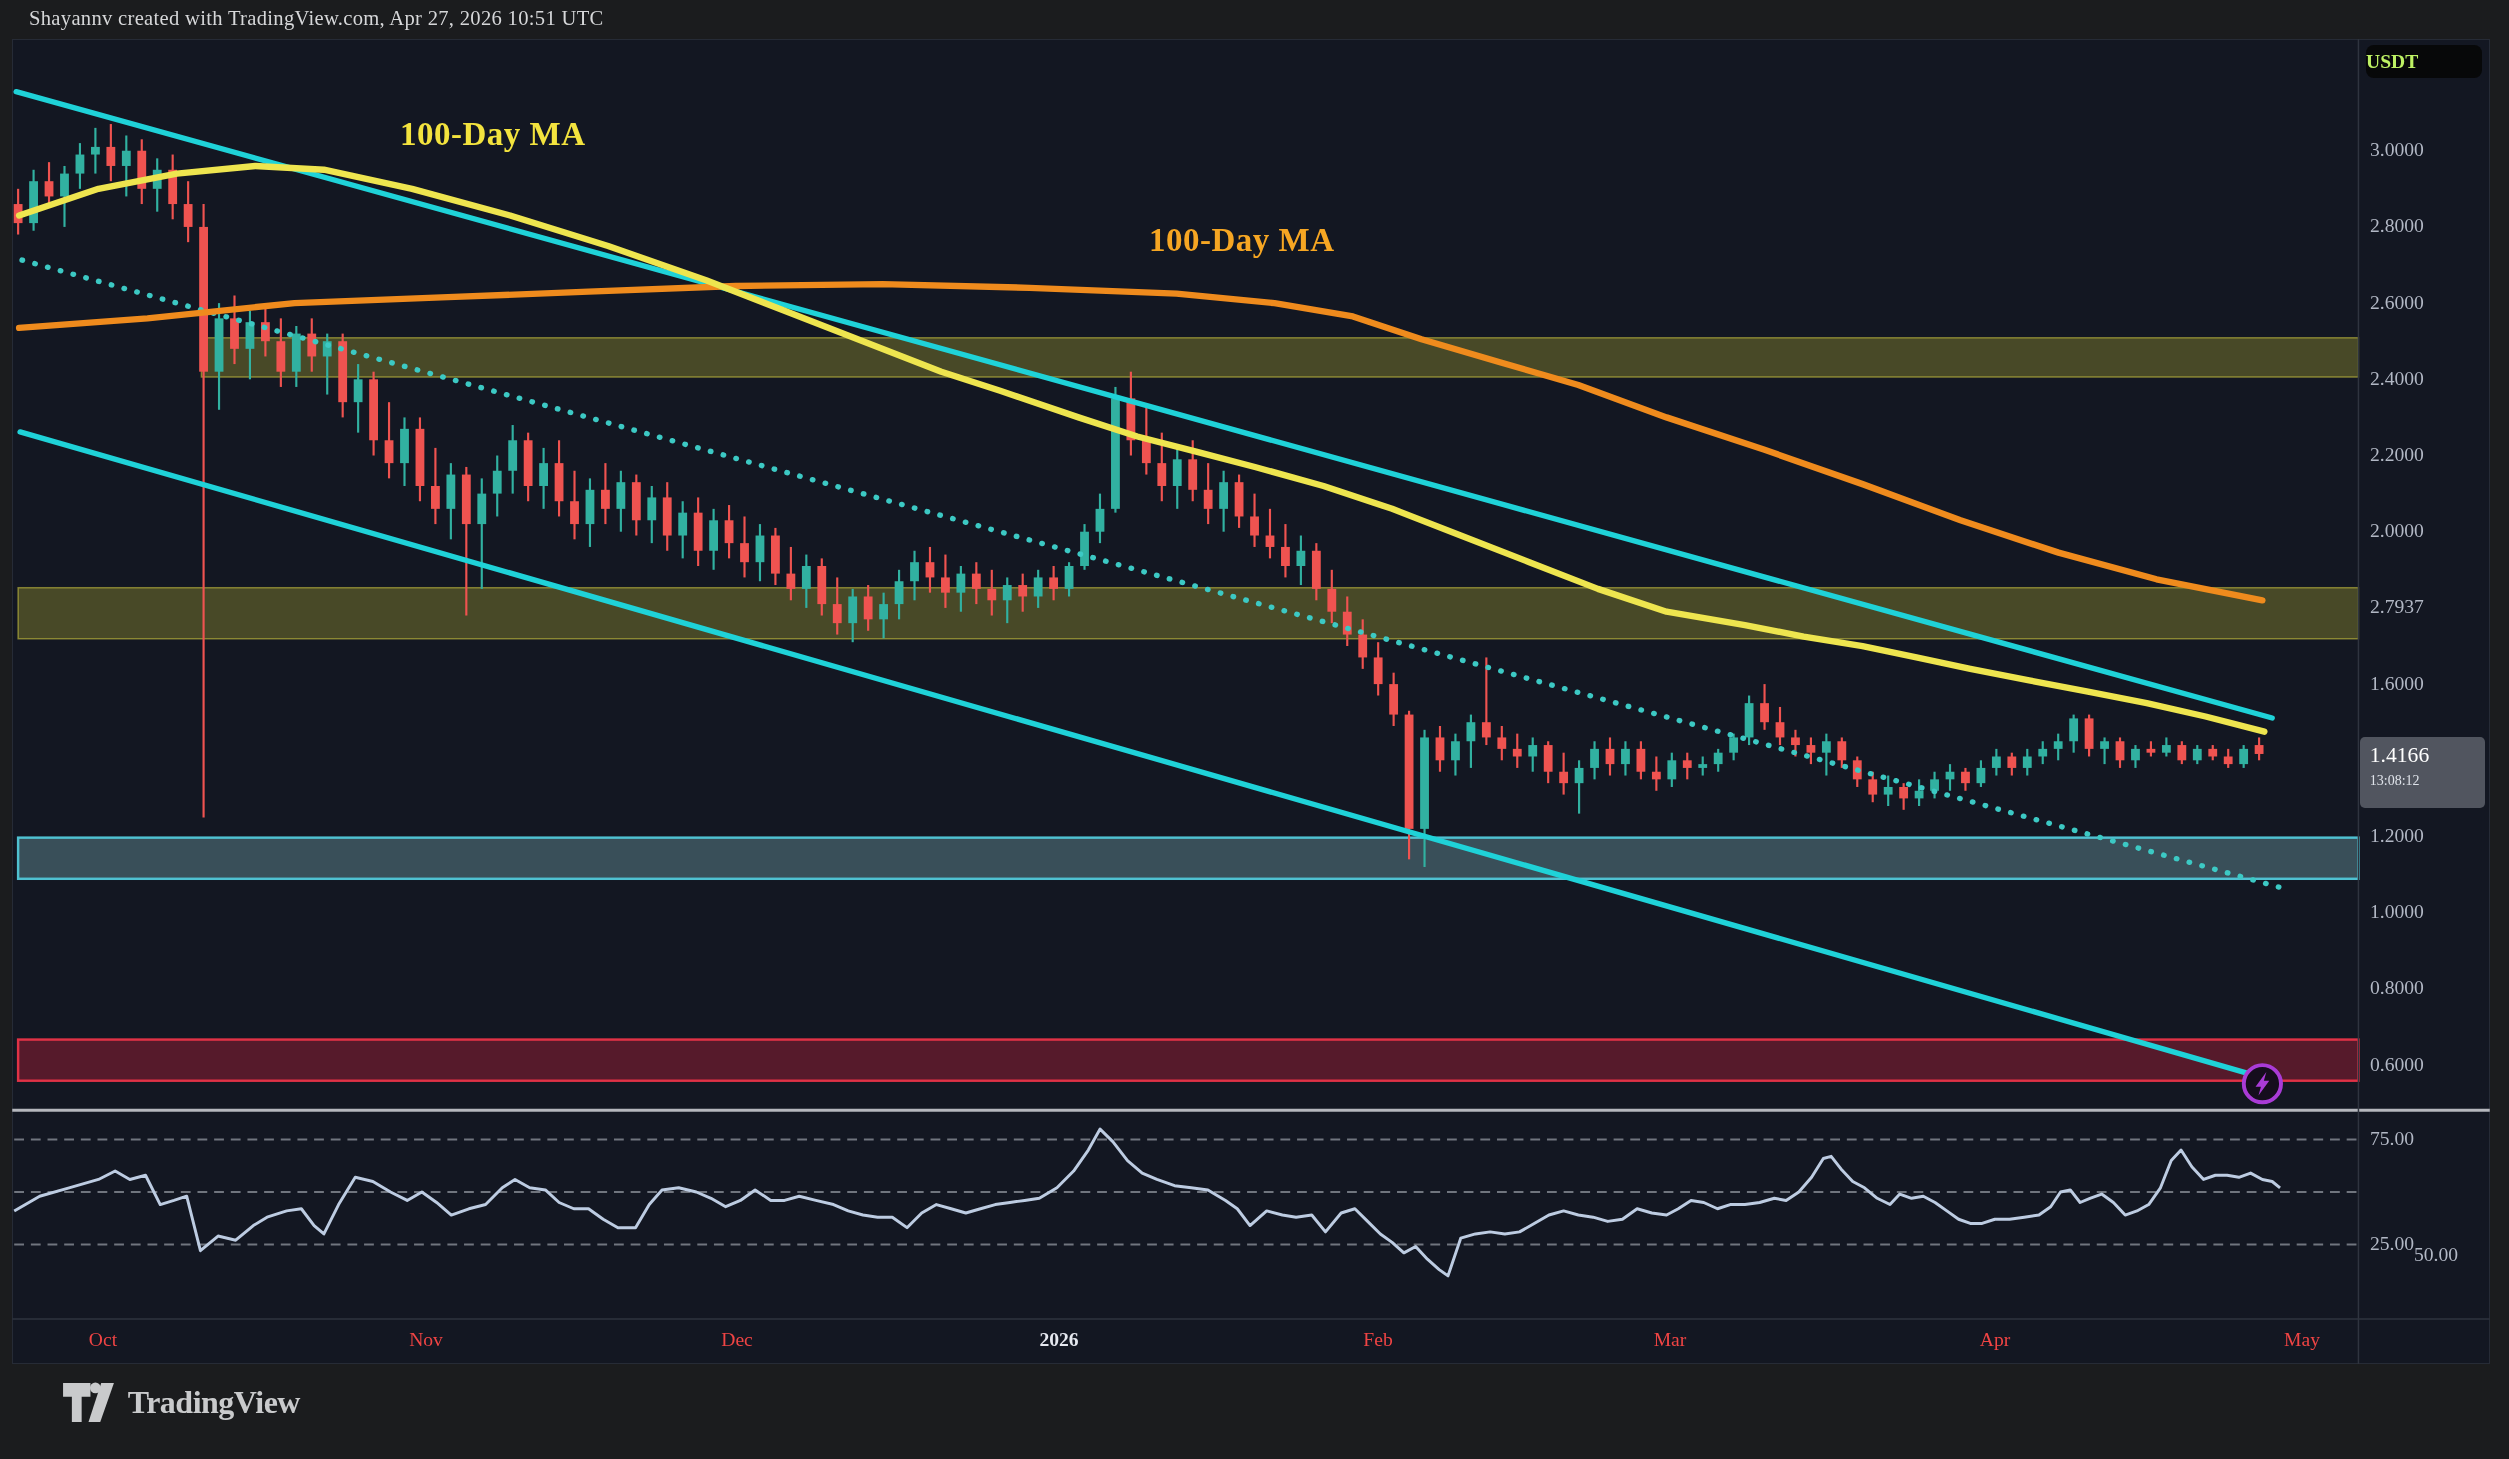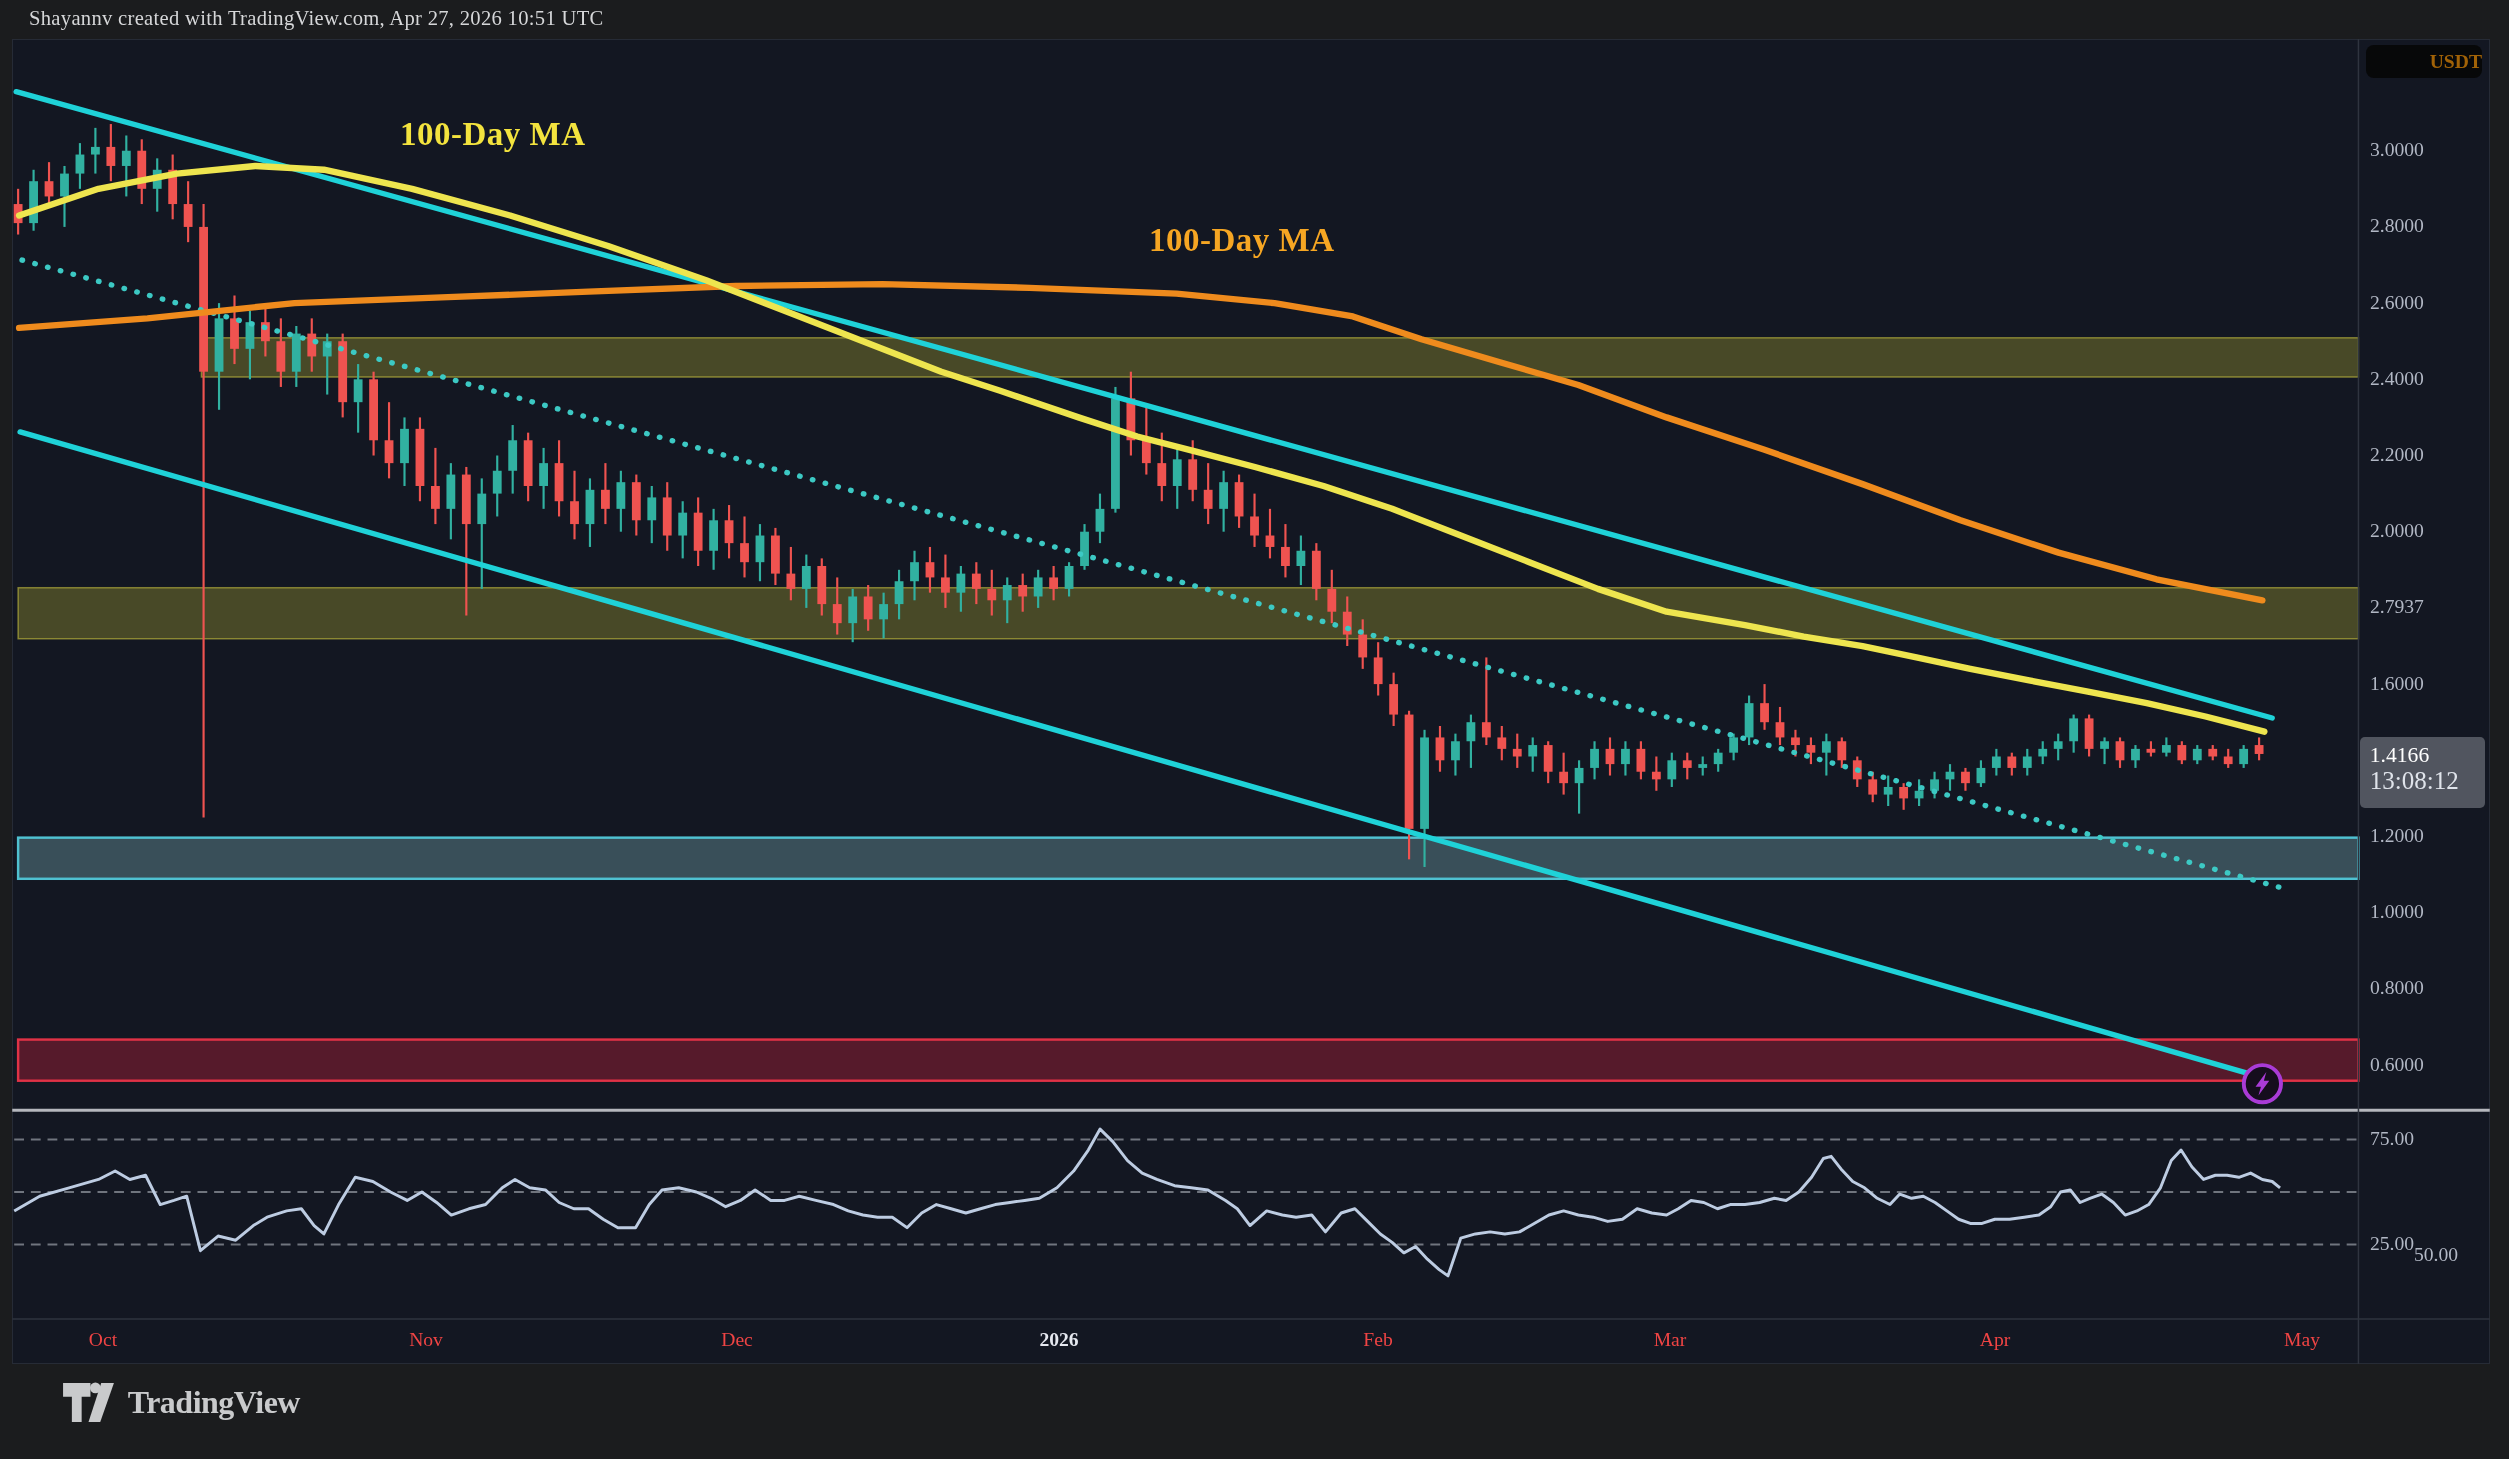--- a/index.html
+++ b/index.html
@@ -9,25 +9,25 @@
   #canvas{position:absolute;left:11.8px;top:39px;width:2478px;height:1325px;background:#131722;
           border:1px solid #262b36;box-sizing:border-box;}
   #chart-svg{position:absolute;left:11.8px;top:39px;}
   .ma-label{position:absolute;font-size:33px;font-weight:700;letter-spacing:0.5px;}
   #ma100-label{left:400px;top:116px;color:#f3e33e;}
   #ma200-label{left:1149px;top:222px;color:#f6a623;}
   .tick{position:absolute;left:2370px;font-size:19.6px;color:#b2b8c5;white-space:nowrap;}
   .month{position:absolute;top:1329px;transform:translateX(-50%);font-size:19.6px;color:#ef4444;white-space:nowrap;}
   .month.year{font-weight:700;color:#e6e9f0;}
   #usdt-badge{position:absolute;left:2366px;top:45px;width:116px;height:33px;line-height:33px;
-              background:#070809;border-radius:7.8px;text-align:right;font-size:19.6px;font-weight:700;color:#a16207;}
+              background:#070809;border-radius:7.8px;text-align:left;font-size:19.6px;font-weight:700;color:#bef264;}
   #price-tag{position:absolute;left:2360px;top:737px;width:125px;height:71px;background:#51555f;
              border-radius:4.9px;padding:5.9px 0 0 9.8px;box-sizing:border-box;}
   #price-tag .p{font-size:21.6px;font-weight:500;color:#ffffff;line-height:25.5px;}
-  #price-tag .t{font-size:25px;color:#dfe3ea;line-height:25.5px;}
+  #price-tag .t{font-size:14px;color:#dfe3ea;line-height:25.5px;}
   #logo{position:absolute;left:63px;top:1380px;display:flex;align-items:center;}
   #logo .txt{margin-left:13.7px;font-size:32px;font-weight:700;letter-spacing:-0.5px;color:#c9cacc;}
 </style>
 </head>
 <body>
 <div id="page">
 
   <div class="hdr">Shayannv created with TradingView.com, Apr 27, 2026 10:51 UTC</div>
 
   <div id="canvas"></div>

